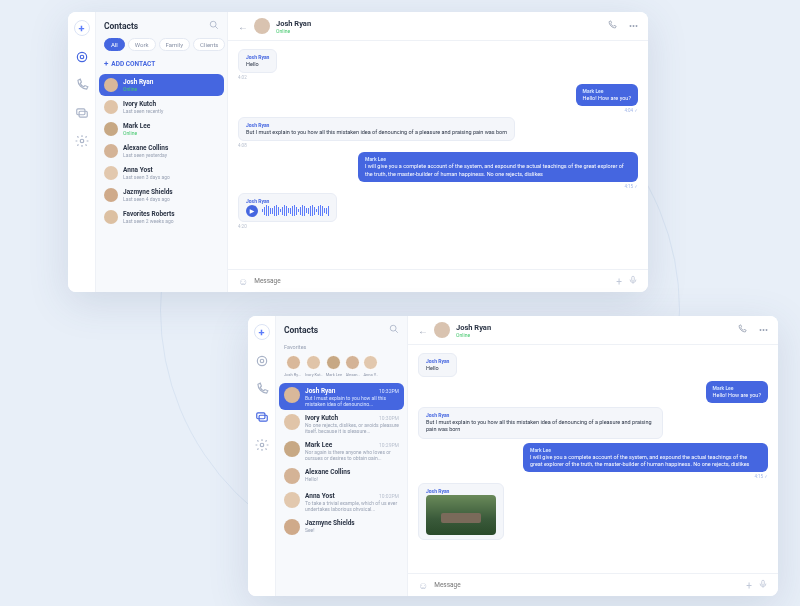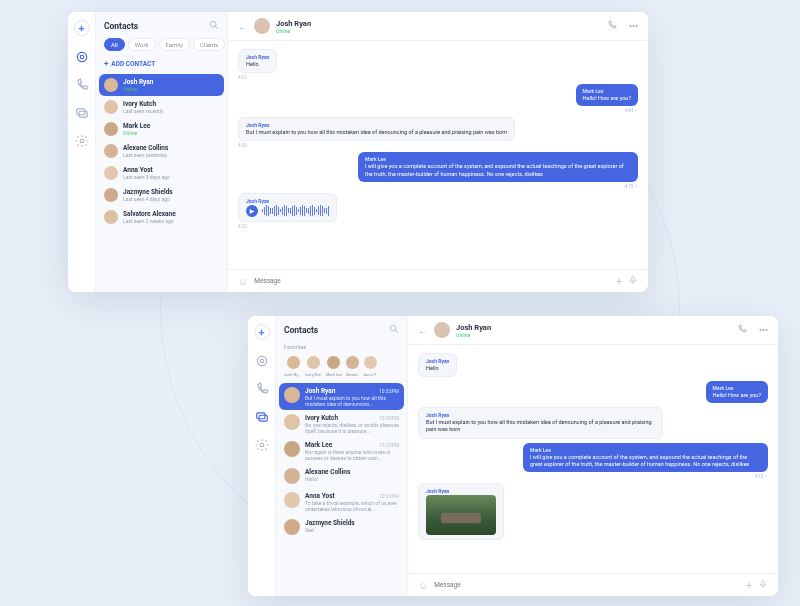--- a/index.html
+++ b/index.html
@@ -169,21 +169,21 @@
         <div class="citem">
           <div class="av" style="background:#cfaa8a"></div>
           <div class="txt">
             <span class="nm">Jazmyne Shields</span>
             <span class="st">Last seen 4 days ago</span>
           </div>
         </div>
         <div class="citem">
           <div class="av" style="background:#dcc0a2"></div>
           <div class="txt">
-            <span class="nm">Salvatore Alexane</span>
+            <span class="nm">Favorites Roberts</span>
             <span class="st">Last seen 2 weeks ago</span>
           </div>
         </div>
       </div>
   </div>
   <div class="chat">
     <div class="chat-hd">
       <span class="back">←</span>
       <div class="av"></div>
       <div class="info">

